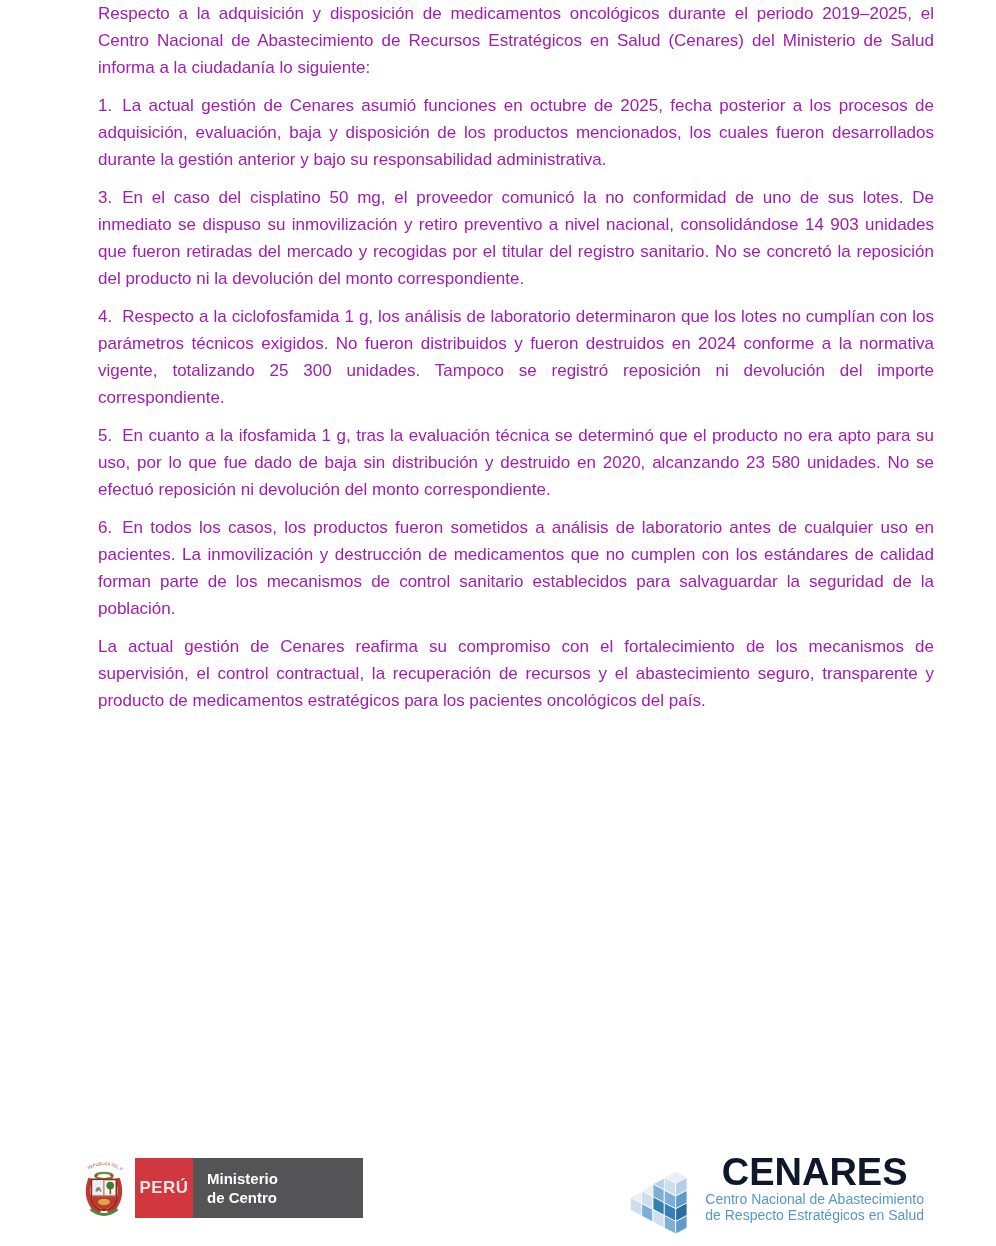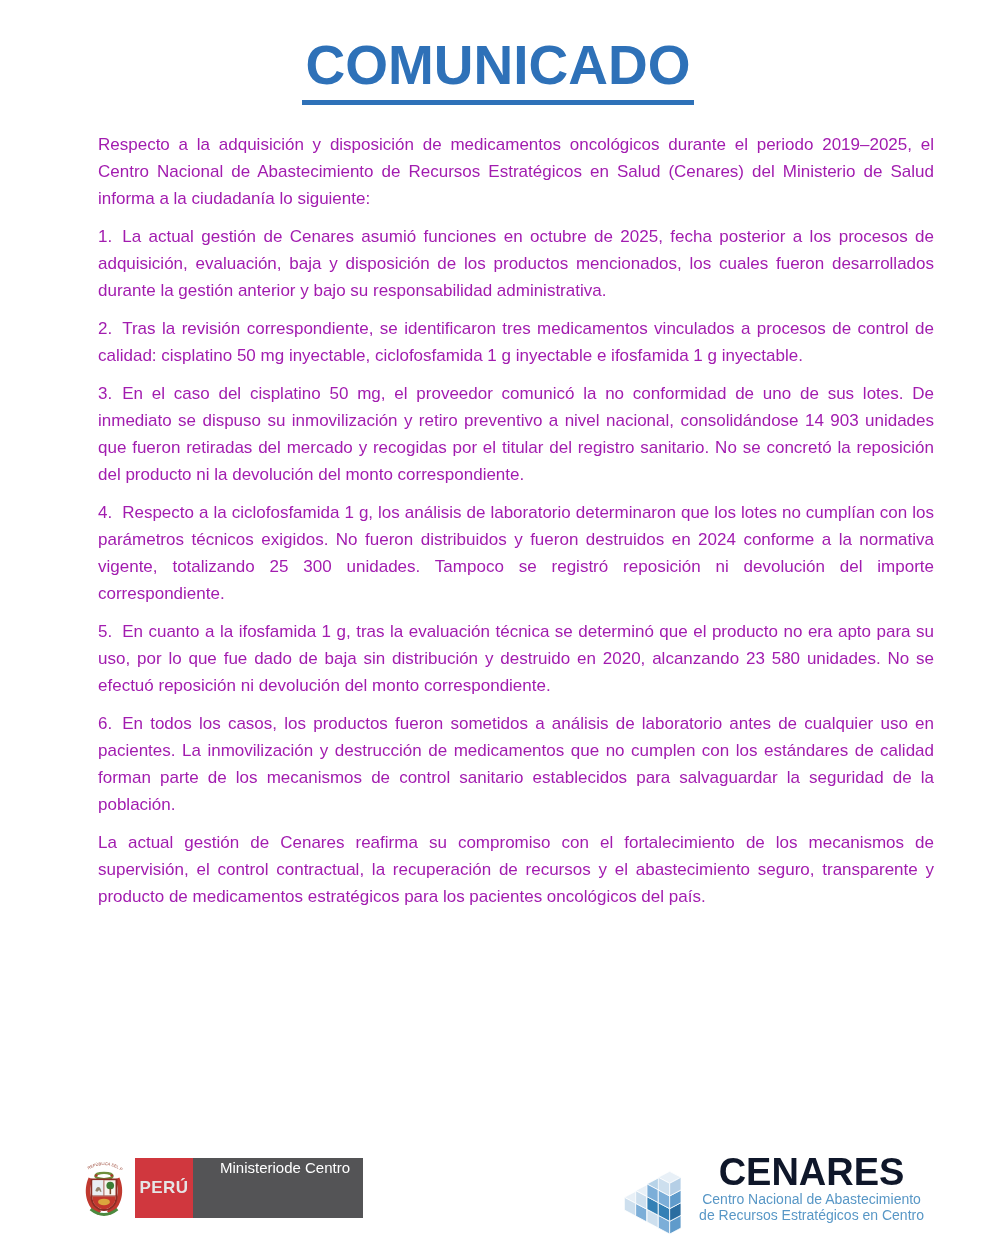--- a/index.html
+++ b/index.html
@@ -72,26 +72,26 @@
     font-size: 17px;
     font-weight: bold;
     letter-spacing: 0.5px;
   }
   .minsa-gray-box {
     width: 170px;
     height: 60px;
     background: #545456;
     color: #ffffff;
     display: flex;
-    flex-direction: row;
+    flex-direction: column;
     justify-content: center;
     padding-left: 14px;
     font-size: 15px;
     line-height: 19px;
-    font-weight: 400;
+    font-weight: 700;
   }
   .cenares-logo {
     display: flex;
     align-items: center;
   }
   .cubes-svg { width: 64px; height: 102px; margin-right: 14px; }
   .cenares-text { text-align: center; }
   .cenares-name {
     font-size: 38px;
     font-weight: 800;
@@ -104,30 +104,26 @@
     line-height: 16px;
     color: #5897c6;
     margin-top: 0;
   }
 </style>
 </head>
 <body>
 
 <div class="page">
 
-  <div class="title-wrap">
-    <h1 class="doc-title">COMUNICADO</h1>
-  </div>
 
   <div class="body-text">
     <p>Respecto a la adquisición y disposición de medicamentos oncológicos durante el periodo 2019–2025, el Centro Nacional de Abastecimiento de Recursos Estratégicos en Salud (Cenares) del Ministerio de Salud informa a la ciudadanía lo siguiente:</p>
 
     <p><span class="pnum">1.</span><span>La actual gestión de Cenares asumió funciones en octubre de 2025, fecha posterior a los procesos de adquisición, evaluación, baja y disposición de los productos mencionados, los cuales fueron desarrollados durante la gestión anterior y bajo su responsabilidad administrativa.</span></p>
 
-    <p><span class="pnum">2.</span><span>Tras la revisión correspondiente, se identificaron tres medicamentos vinculados a procesos de control de calidad: cisplatino 50 mg inyectable, ciclofosfamida 1 g inyectable e ifosfamida 1 g inyectable.</span></p>
 
     <p><span class="pnum">3.</span><span>En el caso del cisplatino 50 mg, el proveedor comunicó la no conformidad de uno de sus lotes. De inmediato se dispuso su inmovilización y retiro preventivo a nivel nacional, consolidándose 14 903 unidades que fueron retiradas del mercado y recogidas por el titular del registro sanitario. No se concretó la reposición del producto ni la devolución del monto correspondiente.</span></p>
 
     <p><span class="pnum">4.</span><span>Respecto a la ciclofosfamida 1 g, los análisis de laboratorio determinaron que los lotes no cumplían con los parámetros técnicos exigidos. No fueron distribuidos y fueron destruidos en 2024 conforme a la normativa vigente, totalizando 25 300 unidades. Tampoco se registró reposición ni devolución del importe correspondiente.</span></p>
 
     <p><span class="pnum">5.</span><span>En cuanto a la ifosfamida 1 g, tras la evaluación técnica se determinó que el producto no era apto para su uso, por lo que fue dado de baja sin distribución y destruido en 2020, alcanzando 23 580 unidades. No se efectuó reposición ni devolución del monto correspondiente.</span></p>
 
     <p><span class="pnum">6.</span><span>En todos los casos, los productos fueron sometidos a análisis de laboratorio antes de cualquier uso en pacientes. La inmovilización y destrucción de medicamentos que no cumplen con los estándares de calidad forman parte de los mecanismos de control sanitario establecidos para salvaguardar la seguridad de la población.</span></p>
 
     <p>La actual gestión de Cenares reafirma su compromiso con el fortalecimiento de los mecanismos de supervisión, el control contractual, la recuperación de recursos y el abastecimiento seguro, transparente y producto de medicamentos estratégicos para los pacientes oncológicos del país.</p>
@@ -213,19 +209,19 @@
           <polygon points="90,79 73,88 73,107 90,98" fill="#5f9bcb"></polygon>
           <polygon points="73,51 90,60 73,69 56,60" fill="#e8f0f7"></polygon>
           <polygon points="56,60 73,69 73,88 56,79" fill="#cddfee"></polygon>
           <polygon points="90,60 73,69 73,88 90,79" fill="#b5cfe6"></polygon>
         </g>
       </svg>
       <div class="cenares-text">
         <div class="cenares-name">CENARES</div>
         <div class="cenares-sub">
           <div>Centro Nacional de Abastecimiento</div>
-          <div>de Recursos Estratégicos en Centro</div>
+          <div>de Respecto Estratégicos en Salud</div>
         </div>
       </div>
     </div>
 
   </div>
 </div>
 
 </body></html>

